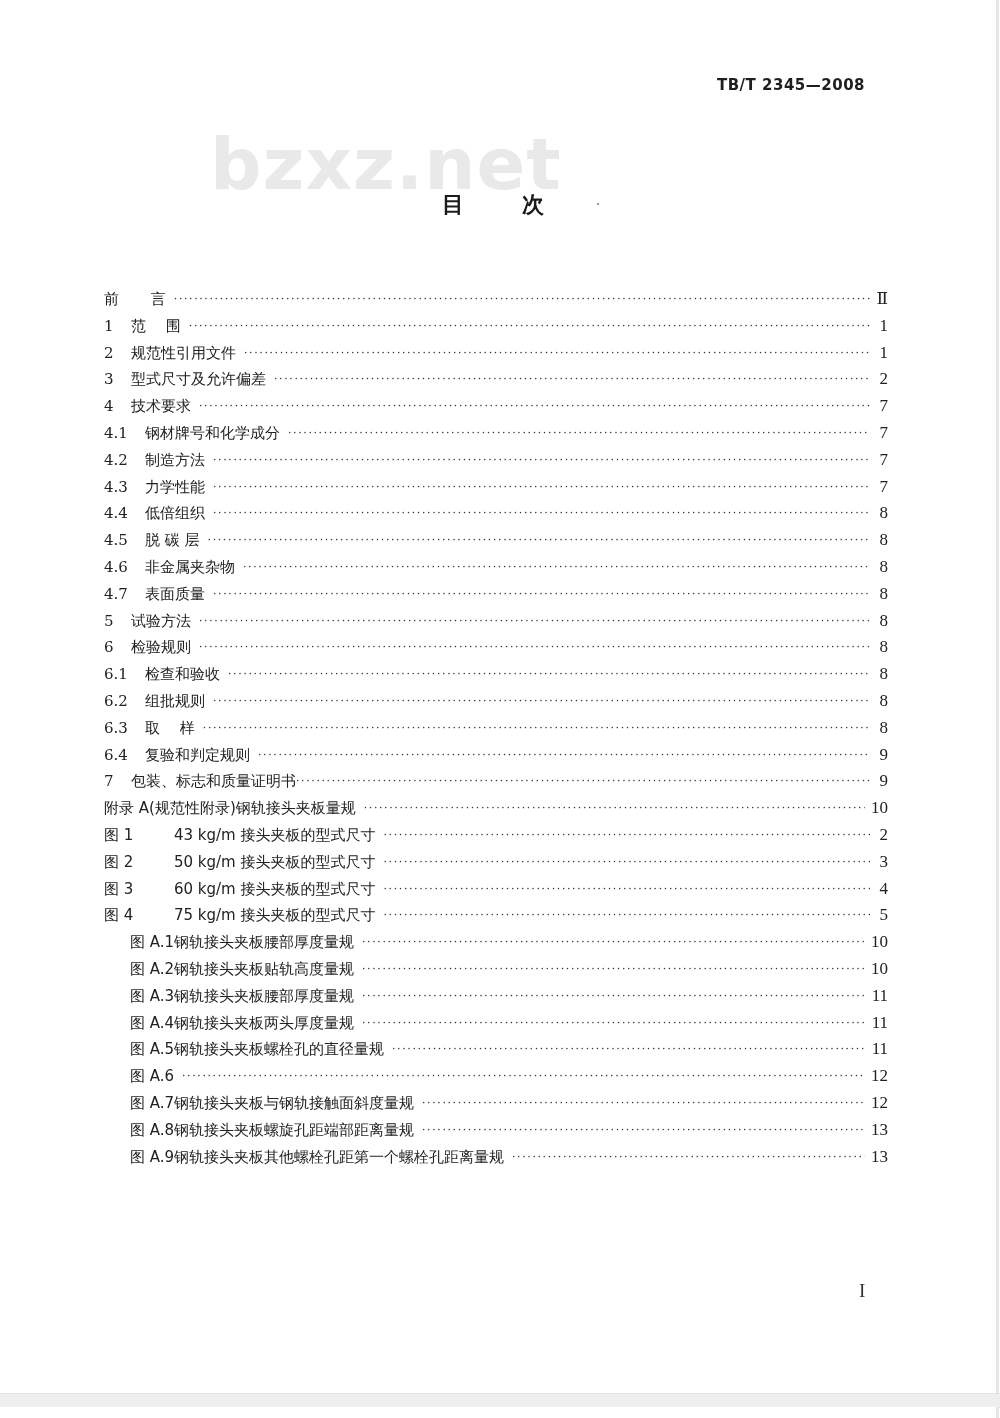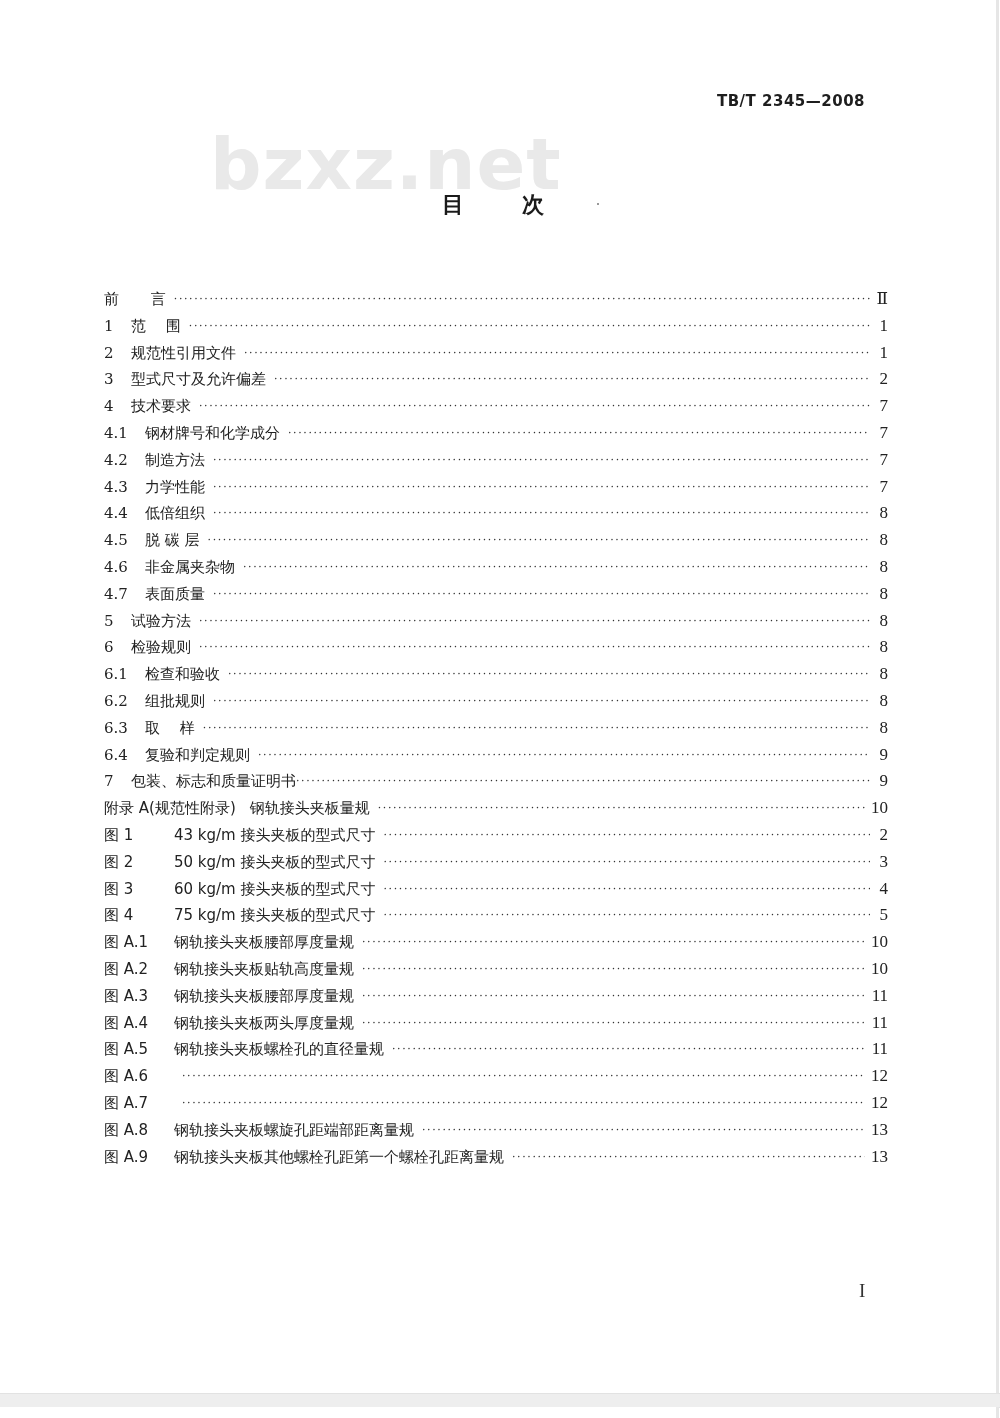--- a/index.html
+++ b/index.html
@@ -46,21 +46,20 @@
     }
     .std-code {
       position: absolute;
       top: 76px;
       right: 131px;
       font-family: "DejaVu Sans", "Liberation Sans", sans-serif;
       font-weight: bold;
       font-size: 15px;
       letter-spacing: 0.5px;
       color: #1e1e1e;
-      margin-top: 16px;
     }
     .watermark {
       position: absolute;
       left: 210px;
       top: 128px;
       font-family: "DejaVu Sans", "Liberation Sans", sans-serif;
       font-weight: bold;
       font-size: 72px;
       letter-spacing: 1px;
       color: #e9e9e9;
@@ -130,21 +129,21 @@
     .toc-page {
       font-family: "Liberation Serif", "DejaVu Serif", serif;
       font-size: 17px;
       min-width: 12px;
       text-align: right;
       color: #222;
     }
     .w-num1 { width: 27px; }
     .w-num2 { width: 41px; }
     .w-fig { width: 70px; }
-    .w-figA { width: 70px; }
+    .w-figA { width: 70px; text-align: right; }
     .page-footer {
       position: absolute;
       left: 859px;
       top: 1280px;
       font-family: "Liberation Serif", "DejaVu Serif", serif;
       font-size: 19px;
       color: #333;
     }
   </style>
 </head>
@@ -271,21 +270,21 @@
       <span class="leader"></span>
       <span class="toc-page">9</span>
     </li>
     <li class="toc-row">
       <span class="toc-num w-num1">7</span>
       <span class="toc-text">包装、标志和质量证明书</span>
       <span class="leader" style="margin-left:0"></span>
       <span class="toc-page">9</span>
     </li>
     <li class="toc-row">
-      <span class="toc-text" style="margin-right:14px">附录 A(规范性附录)</span>
+      <span class="toc-text" style="">附录 A(规范性附录)</span>
       <span class="toc-text">钢轨接头夹板量规</span>
       <span class="leader"></span>
       <span class="toc-page">10</span>
     </li>
     <li class="toc-row">
       <span class="toc-text w-fig">图 1</span>
       <span class="toc-text">43 kg/m 接头夹板的型式尺寸</span>
       <span class="leader"></span>
       <span class="toc-page">2</span>
     </li>
@@ -337,20 +336,21 @@
       <span class="leader"></span>
       <span class="toc-page">11</span>
     </li>
     <li class="toc-row">
       <span class="toc-text w-figA">图 A.6</span>
       <span class="leader"></span>
       <span class="toc-page">12</span>
     </li>
     <li class="toc-row">
       <span class="toc-text w-figA">图 A.7</span>
+      <span class="toc-text">钢轨接头夹板与钢轨接触面斜度量规</span>
       <span class="leader"></span>
       <span class="toc-page">12</span>
     </li>
     <li class="toc-row">
       <span class="toc-text w-figA">图 A.8</span>
       <span class="toc-text">钢轨接头夹板螺旋孔距端部距离量规</span>
       <span class="leader"></span>
       <span class="toc-page">13</span>
     </li>
     <li class="toc-row">

